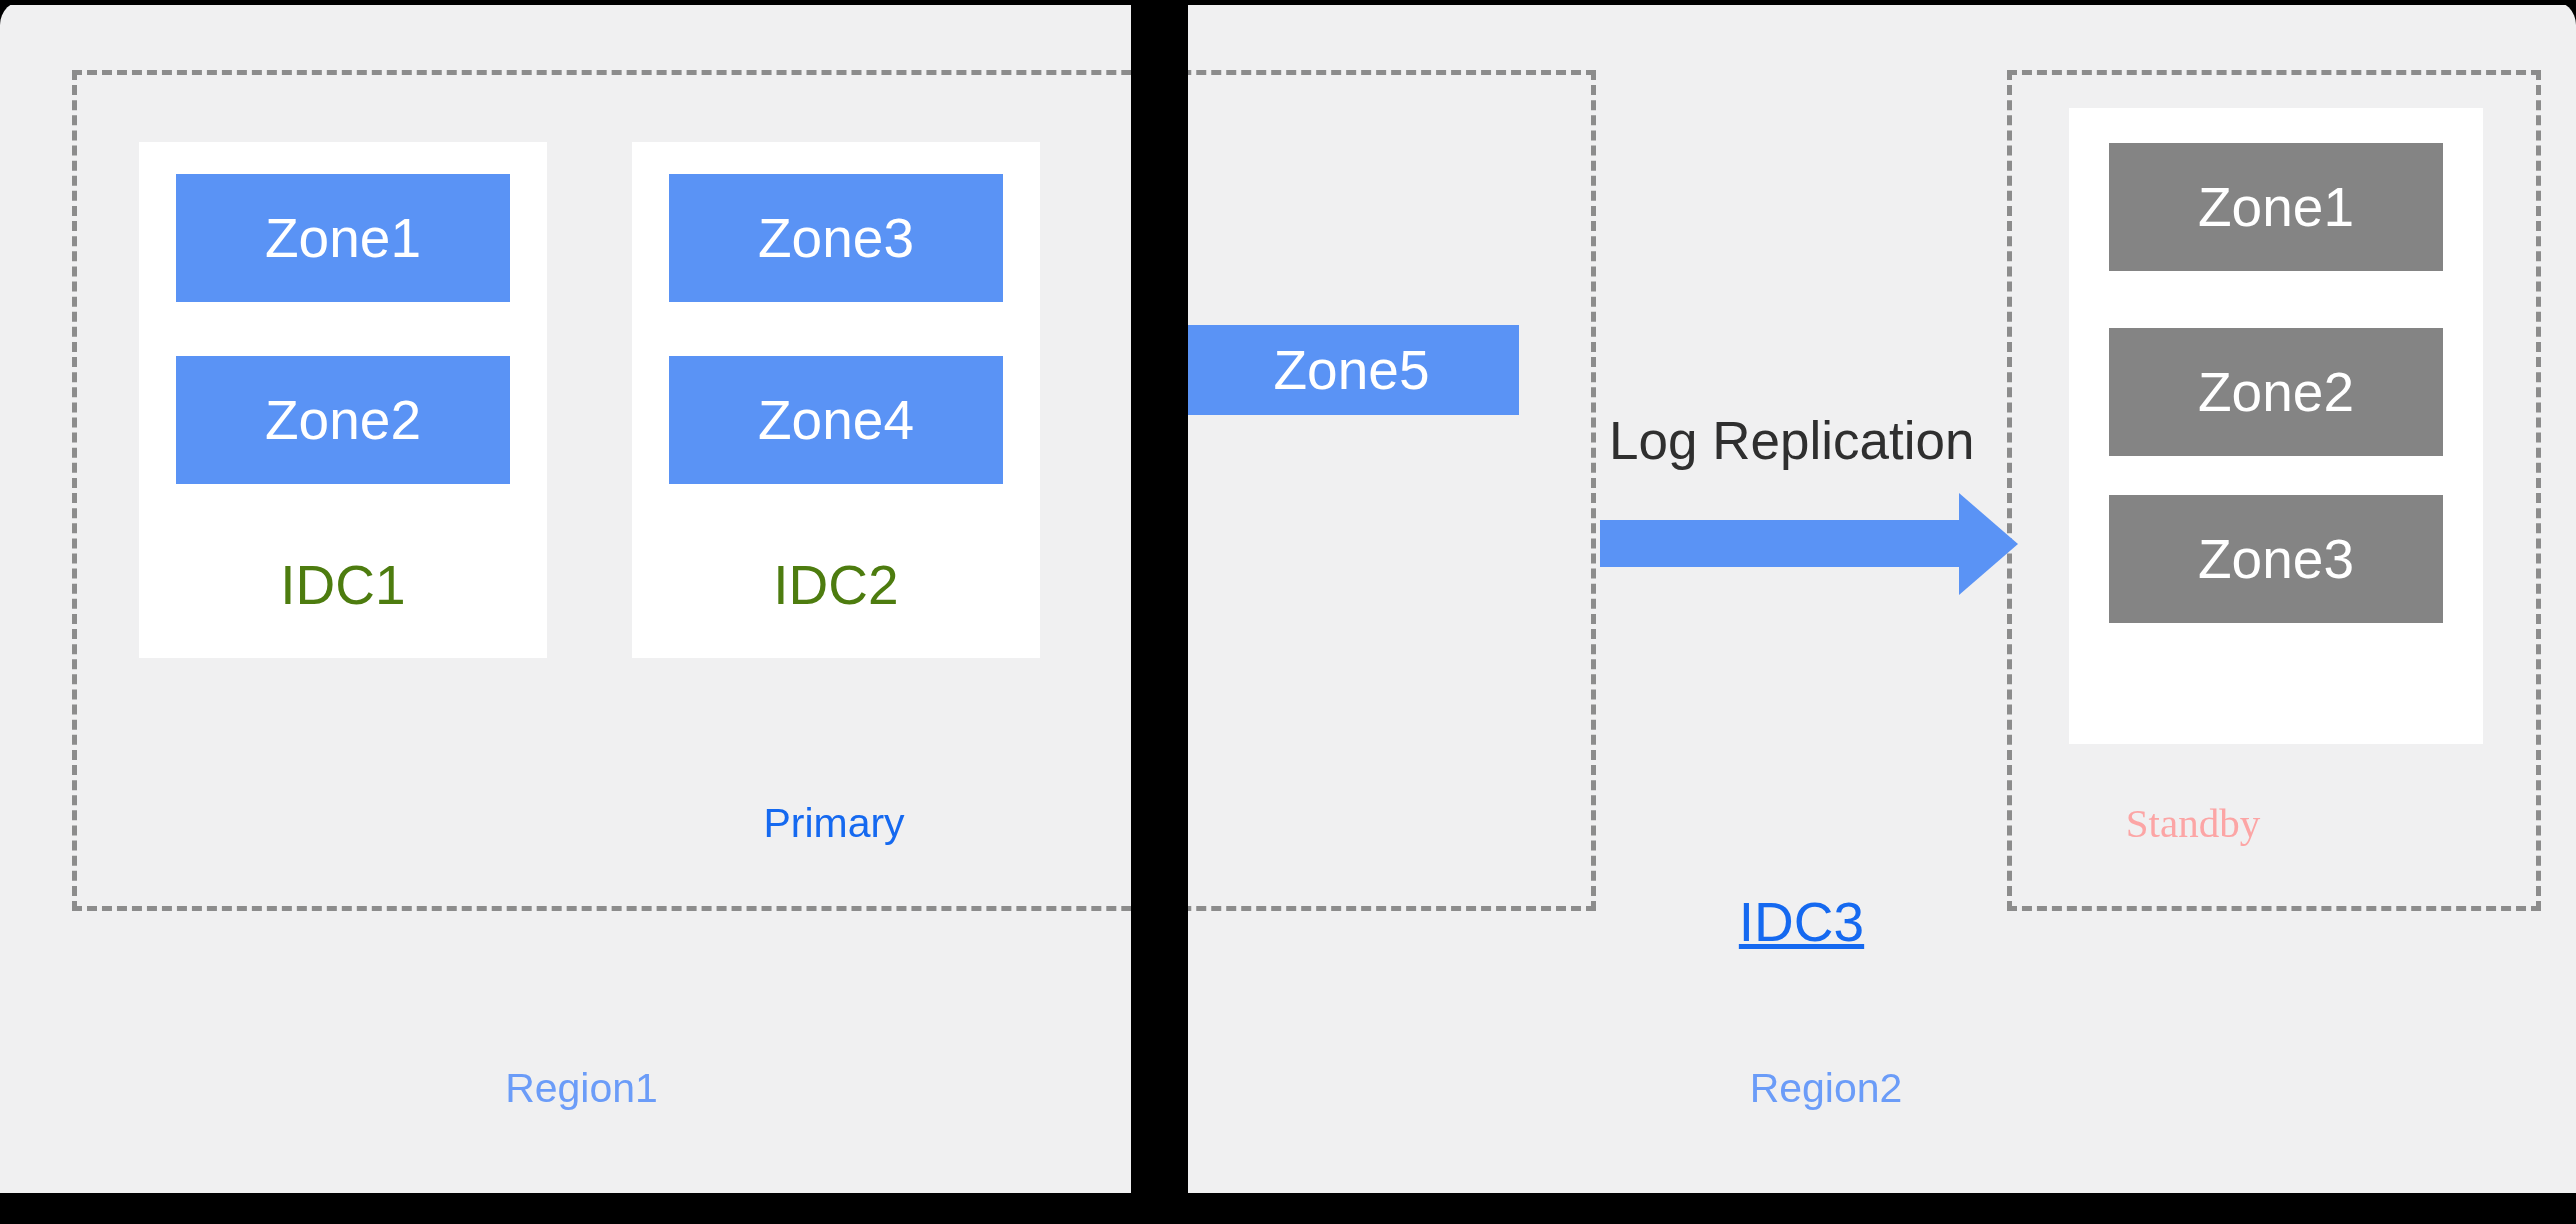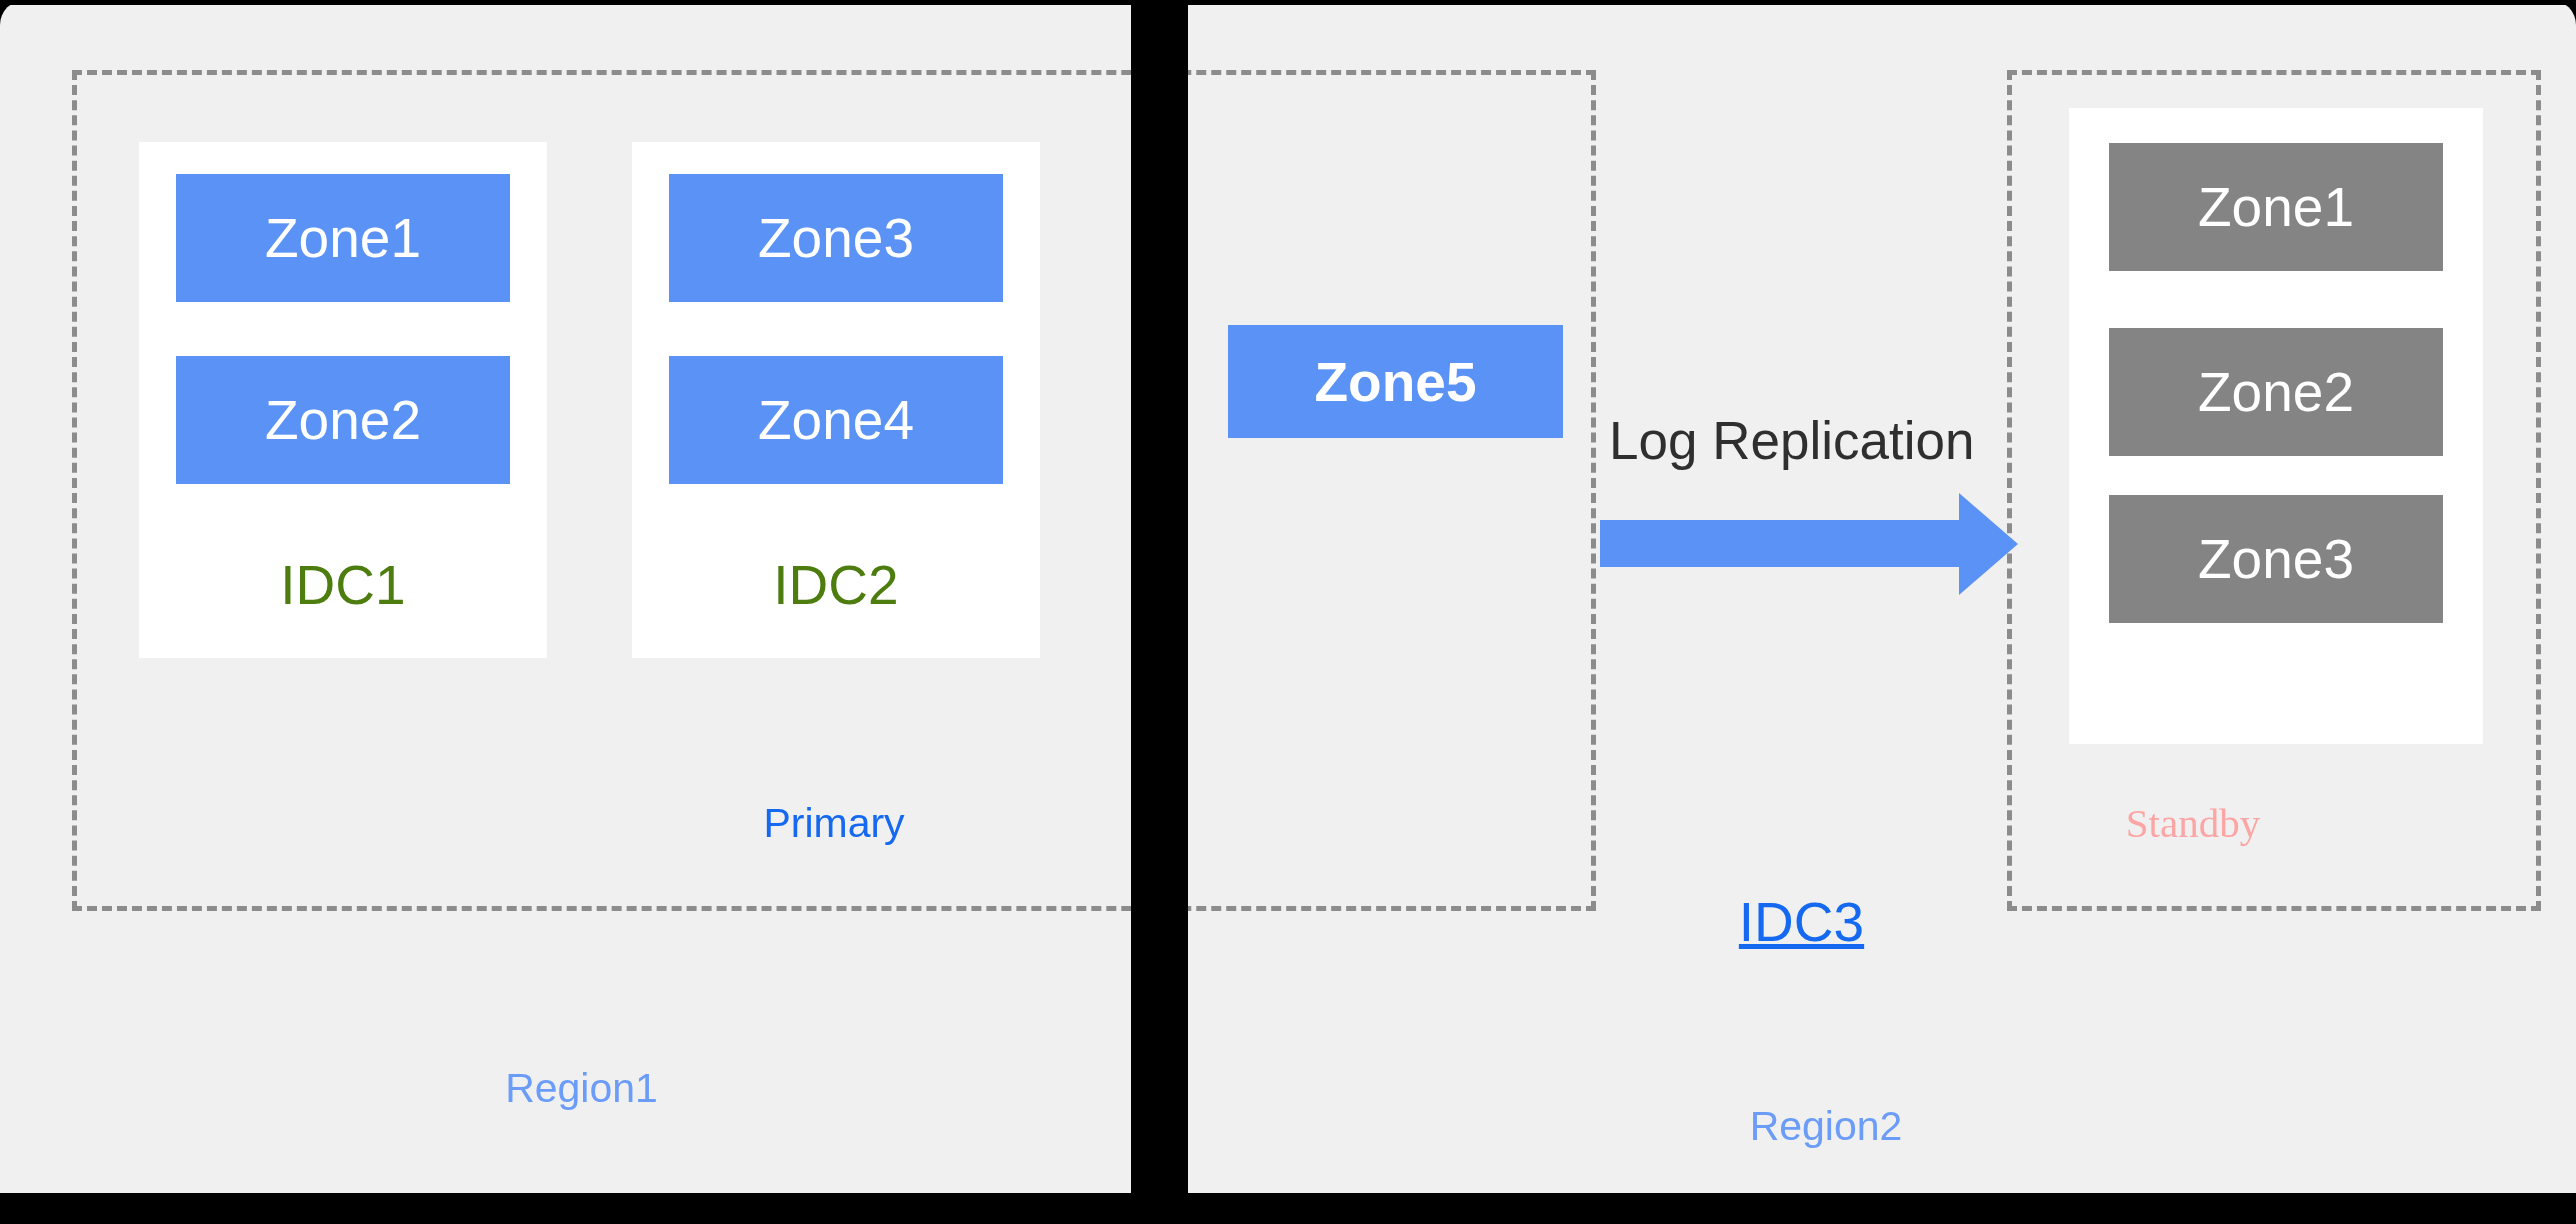--- a/index.html
+++ b/index.html
@@ -87,40 +87,39 @@
     width: 100%;
     height: 74px;
     display: flex;
     align-items: center;
     justify-content: center;
     color: #4d7c0f;
     font-size: 55px;
     z-index: 4;
   }
   #zone5 {
-    left: 1228px;
+    left: 1184px;
     top: 325px;
     width: 335px;
-    height: 113px;
+    height: 90px;
     z-index: 3;
-    font-weight: bold;
   }
   .big-label {
     position: absolute;
     text-align: center;
     font-size: 41px;
     line-height: 1.15;
     z-index: 4;
     white-space: nowrap;
   }
   #primary-label { left: 72px;   width: 1524px; top: 800px; color: #1569F0; }
   #standby-label { left: 1926px; width: 534px;  top: 800px; color: #fca5a5; font-family: Liberation Serif, serif; }
   #idc3-label    { left: 1596px; width: 411px;  top: 891px; color: #1569F0; font-size: 55px; text-decoration: underline; }
   #region1-label { left: 0;      width: 1163px; top: 1065px; color: #6B9CF8; }
-  #region2-label { left: 1578px; width: 496px;  top: 1065px; color: #6B9CF8; margin-top: 38px; }
+  #region2-label { left: 1578px; width: 496px;  top: 1065px; color: #6B9CF8; }
   #log-replication-label {
     position: absolute;
     left: 1609px;
     top: 410px;
     font-size: 53px;
     color: #2F2F2F;
     white-space: nowrap;
     z-index: 4;
   }
   #arrow {

